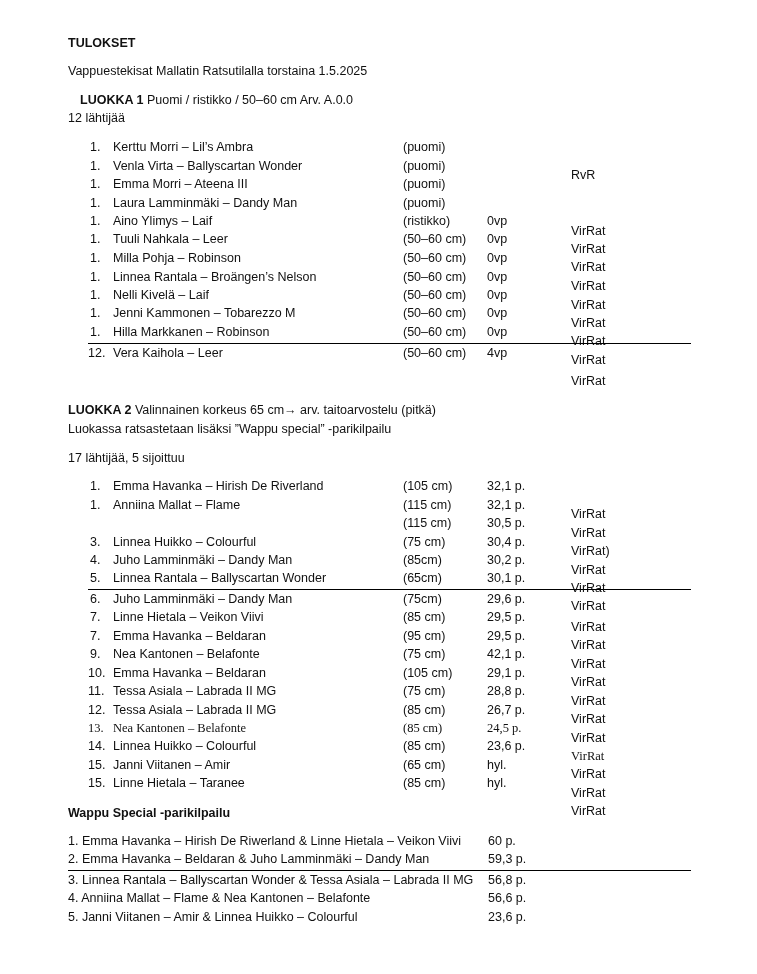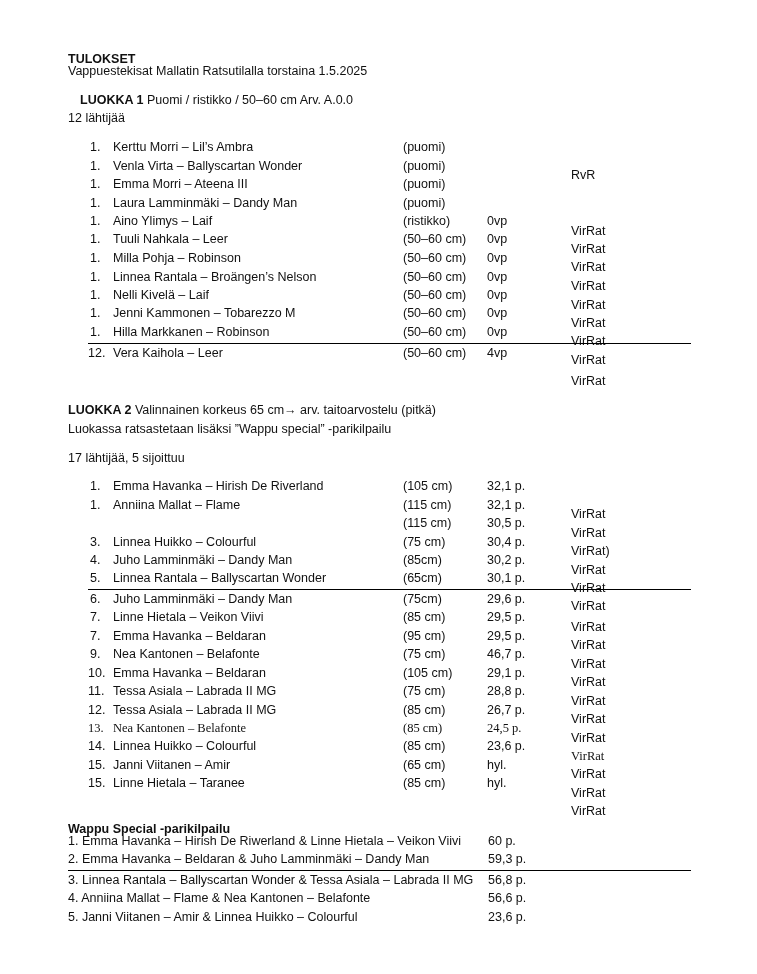--- a/index.html
+++ b/index.html
@@ -1,21 +1,21 @@
 <!DOCTYPE html>
 <html><head>
 <meta charset="utf-8">
 <style>
   html, body { margin: 0; padding: 0; background: #ffffff; }
   body {
     width: 757px; height: 974px; position: relative; overflow: hidden;
     font-family: "Liberation Sans", sans-serif; font-size: 12.5px; color: #111;
   }
   .abs { position: absolute; white-space: nowrap; }
-  .bold { font-weight: bold; margin-top: 16px; }
+  .bold { font-weight: bold; }
   .row { position: absolute; left: 0; width: 757px; height: 18px; }
   .row span { position: absolute; white-space: nowrap; top: 0; }
   .c-num { left: 90px; }
   .c-name { left: 113px; }
   .c-num2 { left: 88px; }
   .c-height { left: 403px; }
   .c-pts { left: 487px; }
   .c-club { left: 571px; margin-top: 28px; }
   .rule { position: absolute; height: 1px; background: #000; }
   .pair-name { left: 68px; }
@@ -188,21 +188,21 @@
       <span class="c-num">7.</span>
       <span class="c-name">Emma Havanka – Beldaran</span>
       <span class="c-height">(95 cm)</span>
       <span class="c-pts">29,5 p.</span>
       <span class="c-club">VirRat</span>
     </div>
     <div class="row" style="top: 647px;">
       <span class="c-num">9.</span>
       <span class="c-name">Nea Kantonen – Belafonte</span>
       <span class="c-height">(75 cm)</span>
-      <span class="c-pts">46,7 p.</span>
+      <span class="c-pts">42,1 p.</span>
       <span class="c-club">VirRat</span>
     </div>
     <div class="row" style="top: 666px;">
       <span class="c-num2">10.</span>
       <span class="c-name">Emma Havanka – Beldaran</span>
       <span class="c-height">(105 cm)</span>
       <span class="c-pts">29,1 p.</span>
       <span class="c-club">VirRat</span>
     </div>
     <div class="row" style="top: 684px;">

